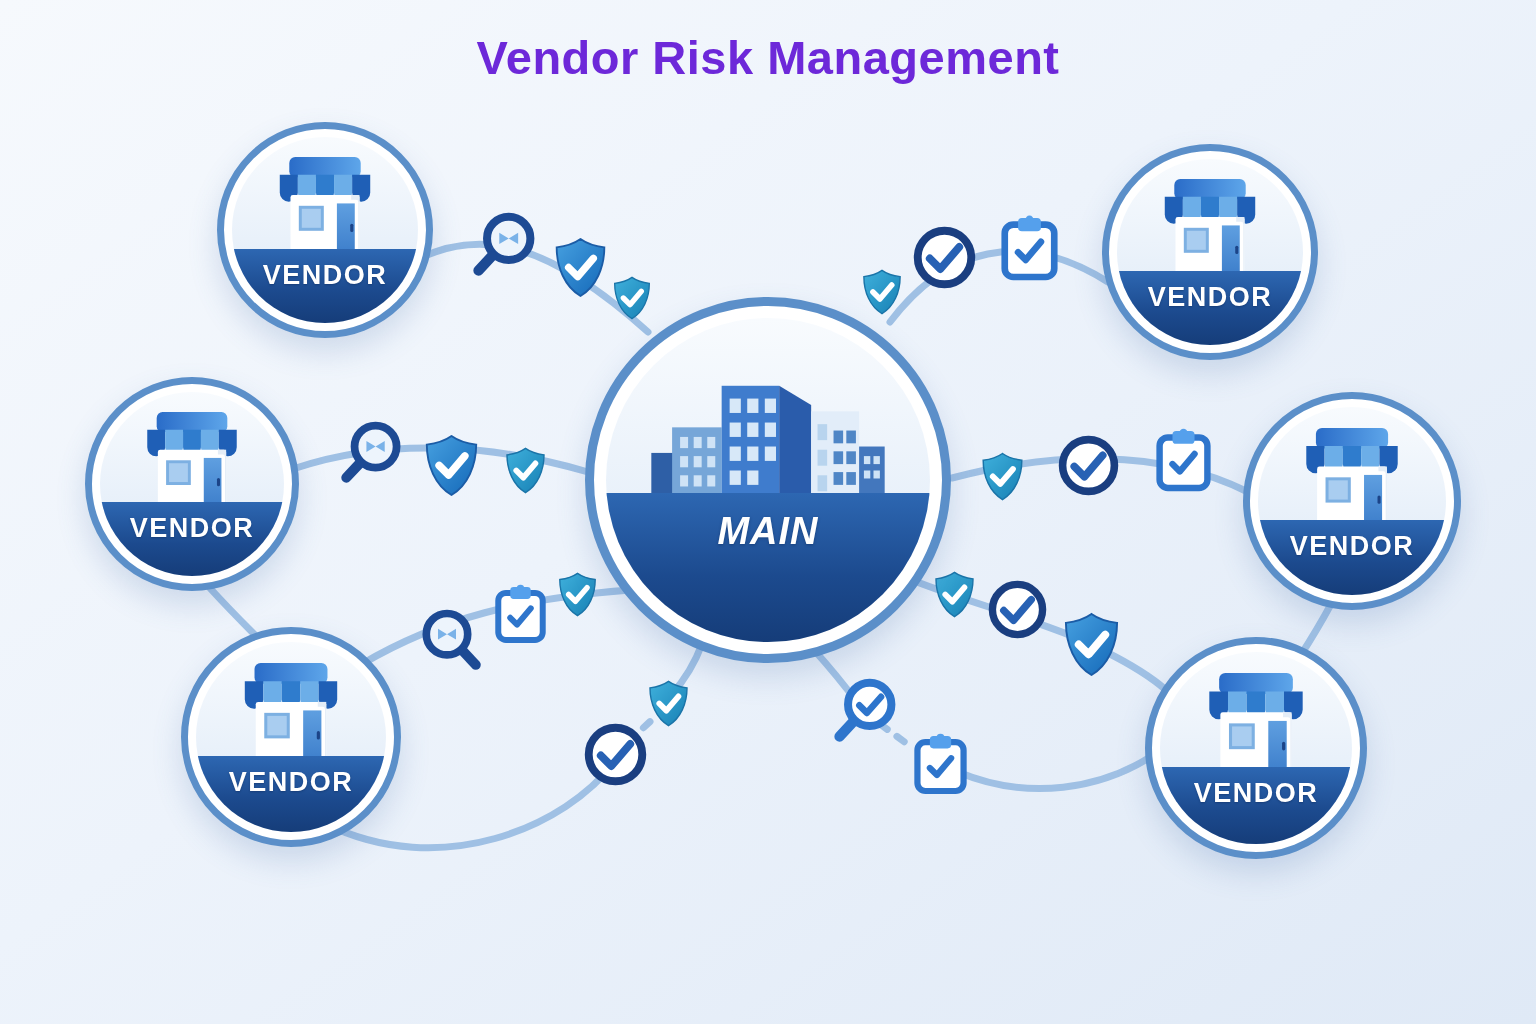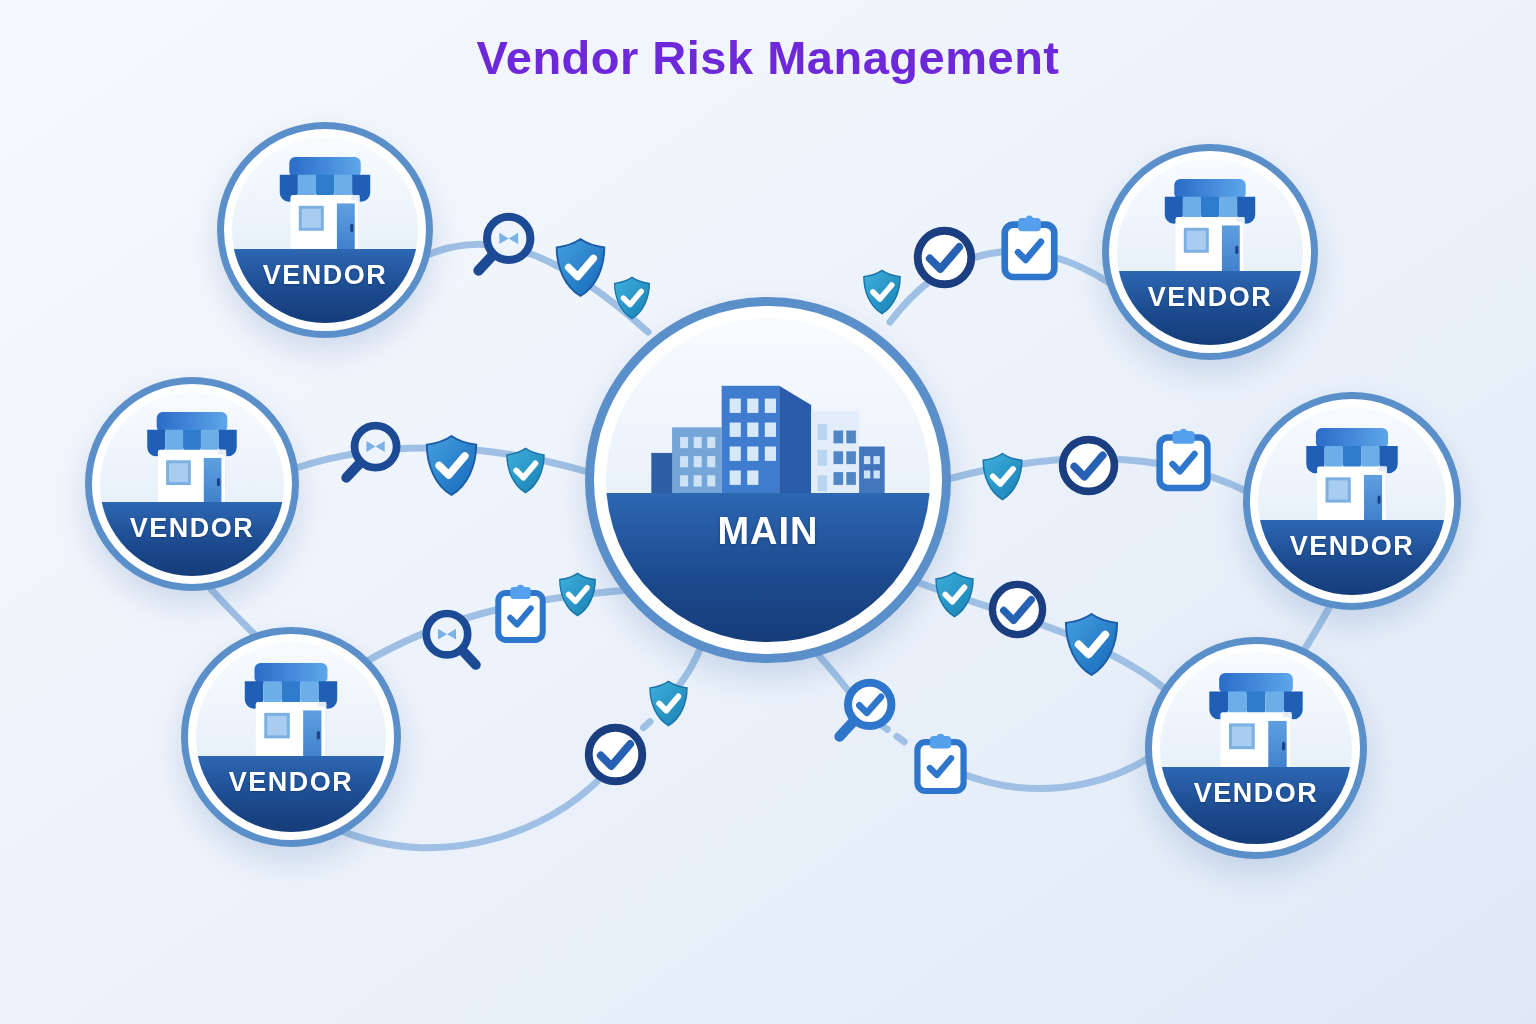--- a/index.html
+++ b/index.html
@@ -32,21 +32,21 @@
   }
   .node-band{
     position:absolute;left:-2%;right:-2%;bottom:-1%;height:41%;
     background:linear-gradient(180deg,#2d67b2 0%,#1c4a8e 55%,#153c78 100%);
     display:flex;justify-content:center;align-items:flex-start;
   }
   .vendor .node-band span{
     color:#ffffff;font-weight:700;font-size:27px;letter-spacing:1.5px;
     margin-top:11px;text-shadow:0 1px 2px rgba(10,30,70,0.35);
   }
-  .main-node{border-width:9px;padding:12px;}
+  .main-node{border-width:9px;padding:12px;font-style:italic;}
   .main-node .node-band{height:47%;}
   .main-band-text{
     text-align:center;color:#ffffff;font-weight:700;font-size:38px;
     letter-spacing:1px;line-height:1.18;margin-top:16px;
     text-shadow:0 1px 3px rgba(10,30,70,0.4);
   }
   .store-icon{position:absolute;left:50%;top:11%;transform:translateX(-50%);width:64%;}
   .bldg-icon{position:absolute;left:50%;top:17%;transform:translateX(-50%);width:74%;}
 </style>
 </head>

